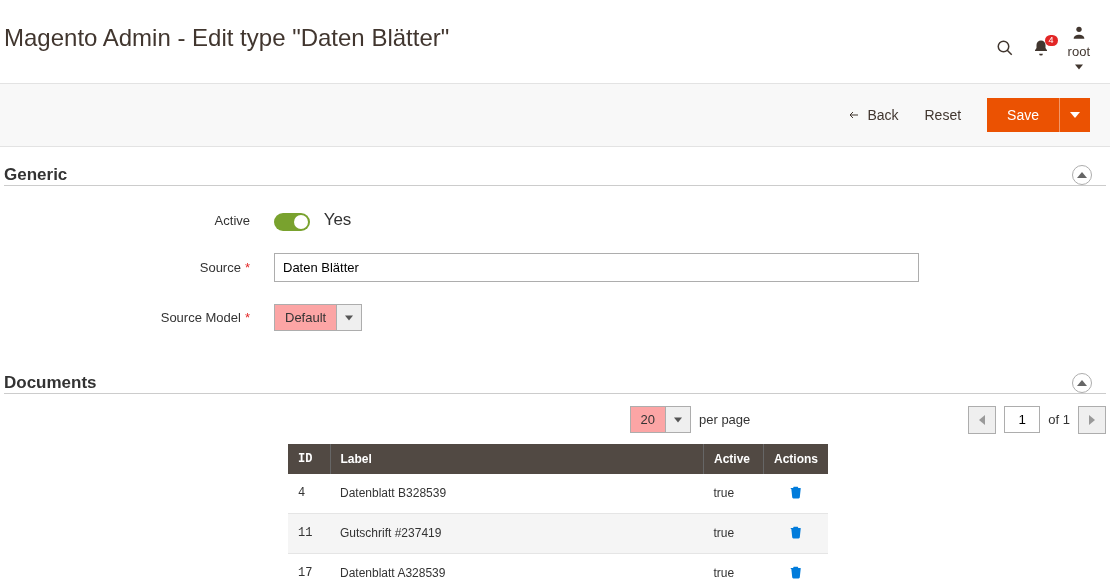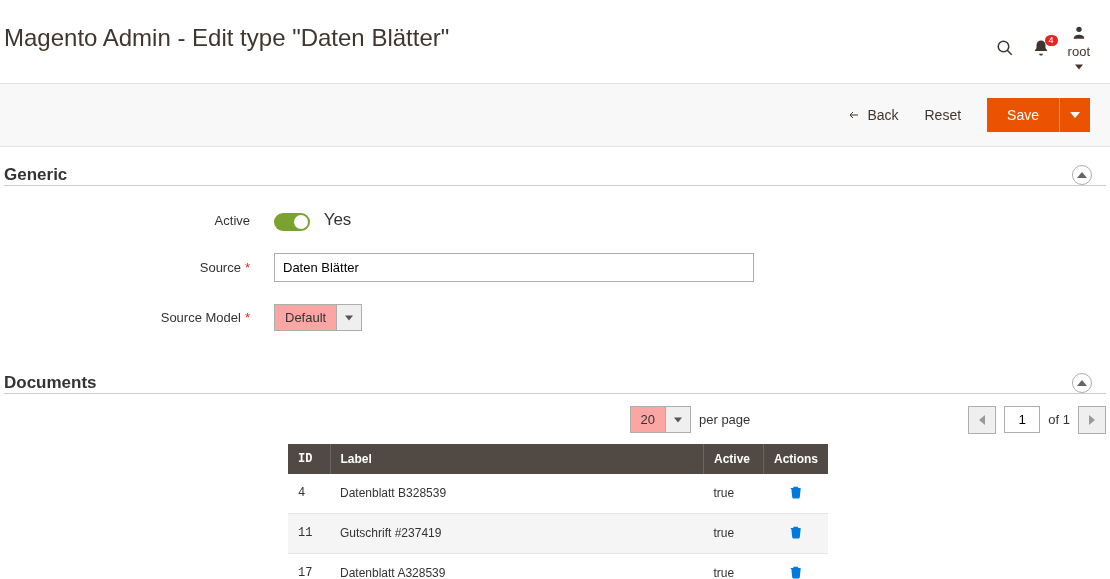--- a/index.html
+++ b/index.html
@@ -26,21 +26,21 @@
 .collapse-btn { width: 20px; height: 20px; border: 1px solid #adadad; border-radius: 50%; display: inline-flex; align-items: center; justify-content: center; cursor: pointer; margin-right: 14px; }
 
 .form-body { padding: 24px 0 6px; }
 .form-row { display: flex; align-items: center; margin-bottom: 22px; }
 .form-label { width: 270px; text-align: right; padding-right: 24px; font-size: 13px; color: #333; }
 .req { color: #e22626; margin-left: 4px; }
 .form-control { }
 .toggle { width: 36px; height: 18px; background: #79a22e; border-radius: 10px; position: relative; cursor: pointer; display: inline-block; vertical-align: middle; }
 .toggle::after { content: ""; position: absolute; right: 2px; top: 2px; width: 14px; height: 14px; background: #fff; border-radius: 50%; }
 .toggle-text { margin-left: 10px; font-size: 17px; }
-.text-input { width: 480px; padding: 6px 8px; border: 1px solid #adadad; font-size: 13px; }
+.text-input { width: 645px; padding: 6px 8px; border: 1px solid #adadad; font-size: 13px; }
 .select-wrap { display: inline-flex; border: 1px solid #adadad; background: #fca5a5; }
 .select-wrap .sel-val { padding: 5px 10px; font-size: 13px; }
 .select-wrap .sel-caret { border-left: 1px solid #adadad; background: #efefef; padding: 5px 8px; cursor: pointer; }
 
 .docs-wrap { padding: 12px 0 0; }
 .docs-top { display: flex; align-items: center; margin-bottom: 10px; }
 .docs-label { width: 270px; text-align: right; padding-right: 24px; font-size: 13px; }
 .docs-toolbar { margin-left: 14px; flex: 1; display: flex; align-items: center; gap: 8px; }
 .toolbar-left { display: flex; align-items: center; gap: 8px; margin-left: auto; margin-right: 210px; }
 .toolbar-right { display: flex; align-items: center; gap: 8px; }

